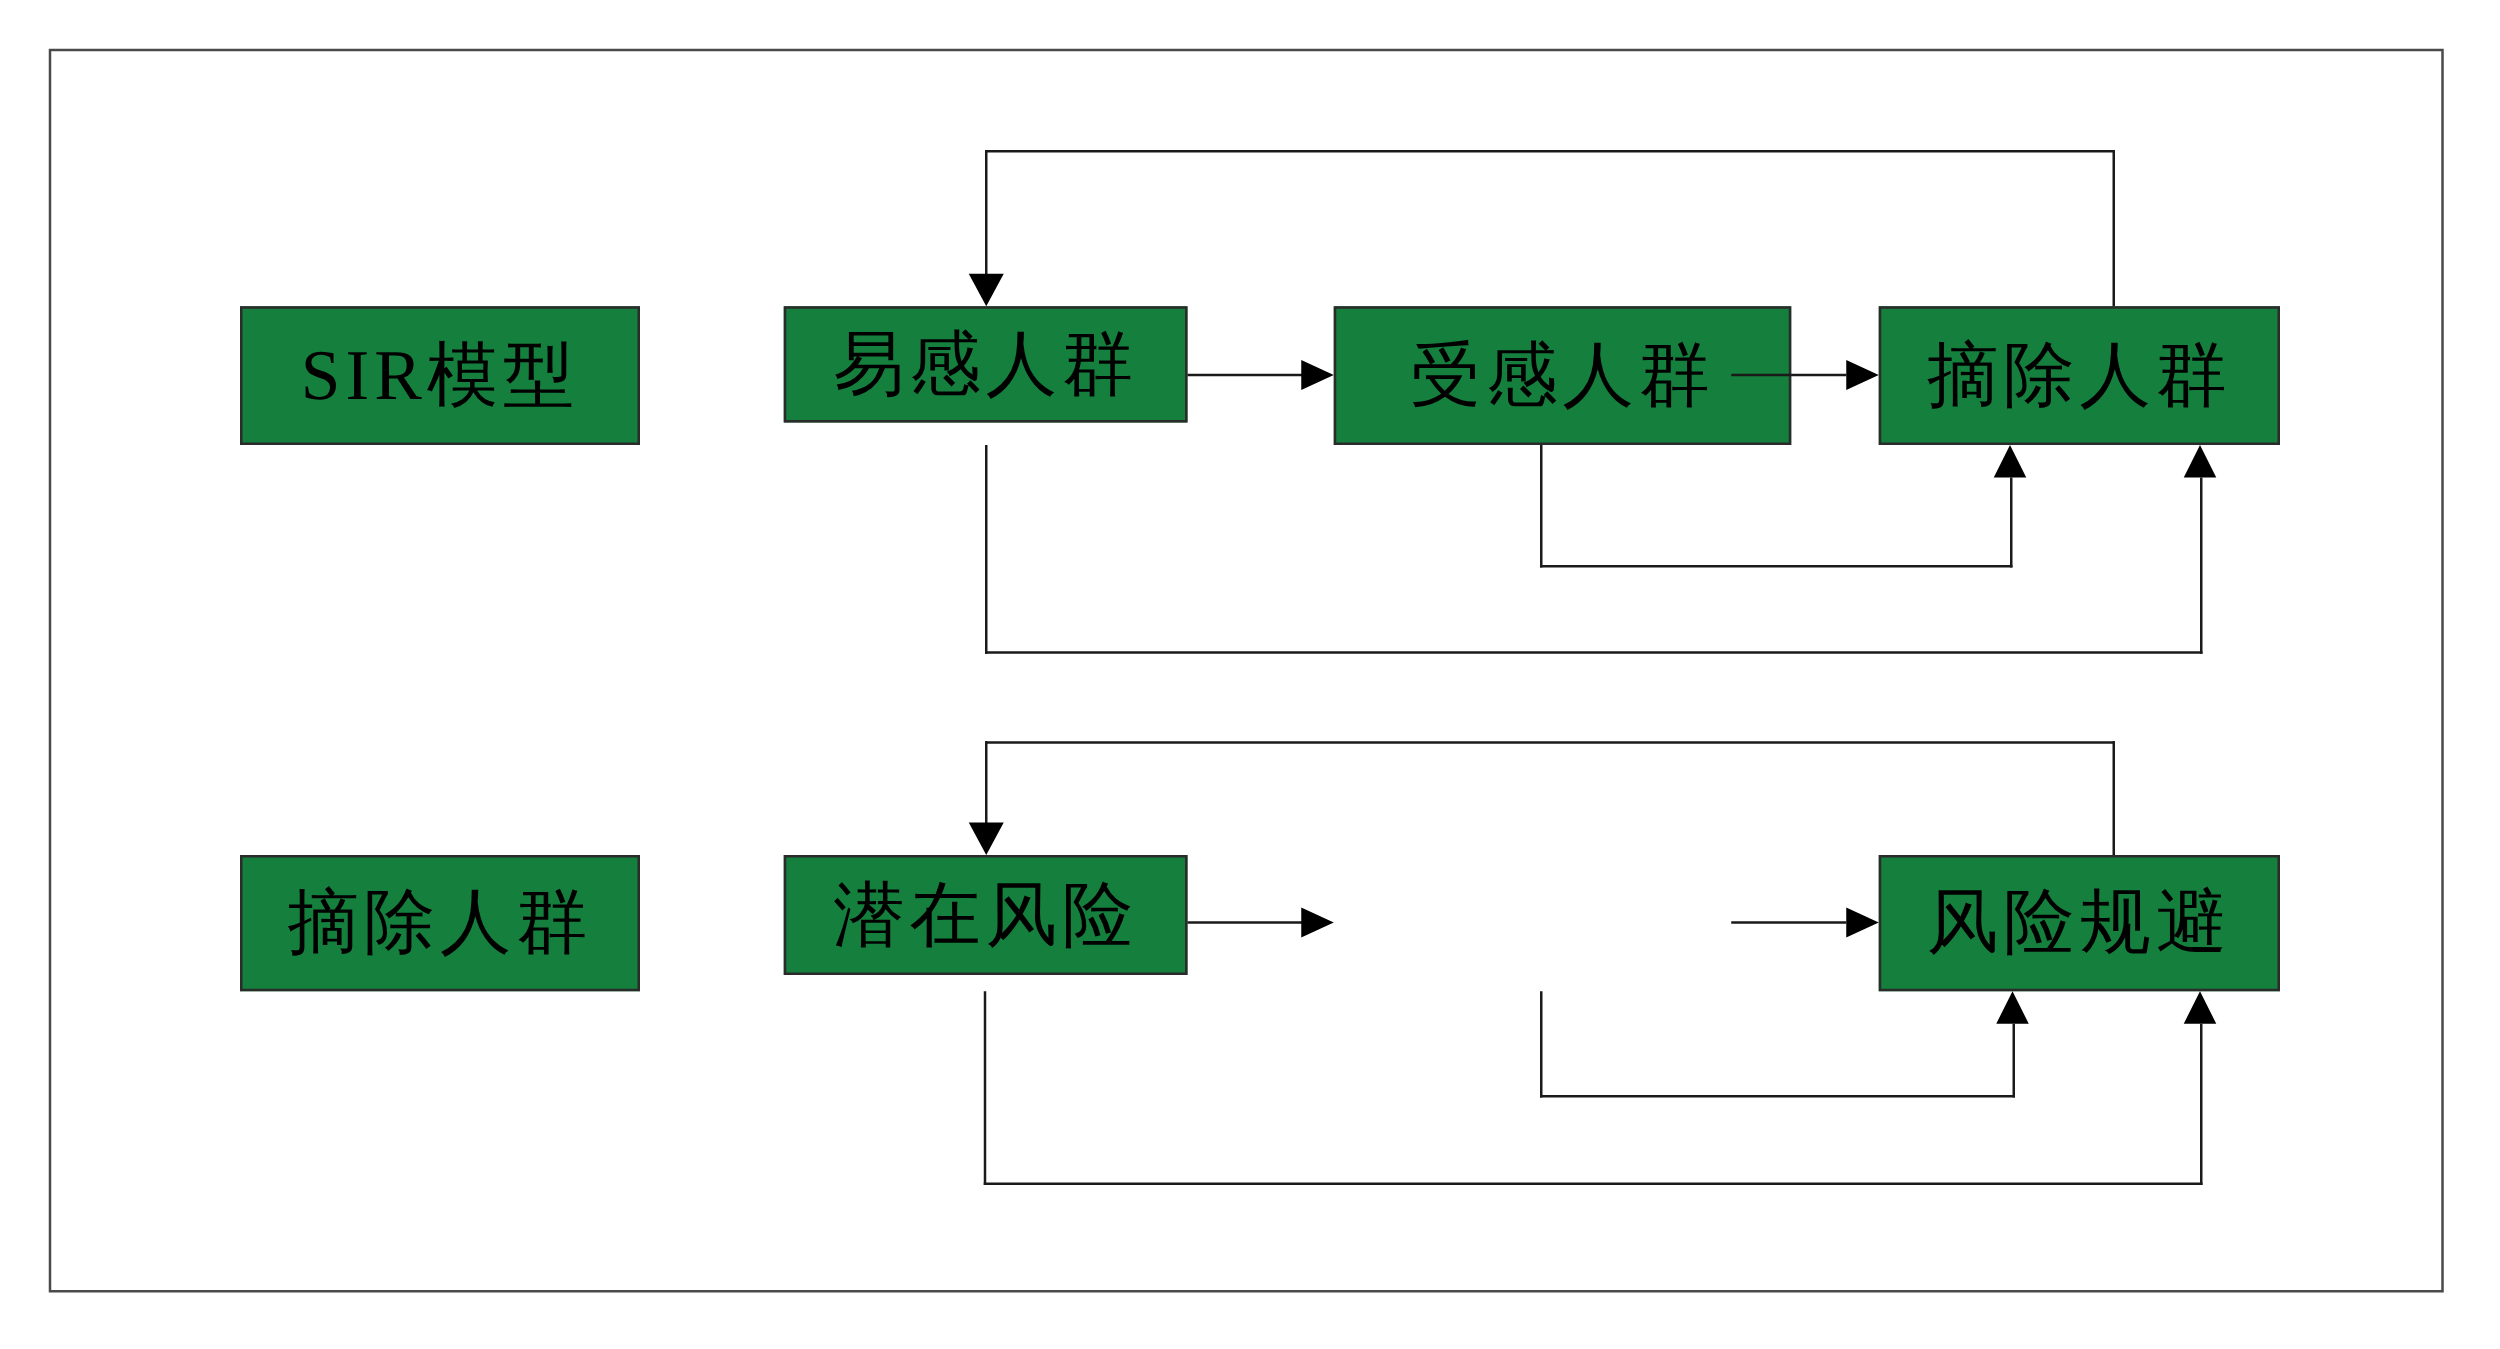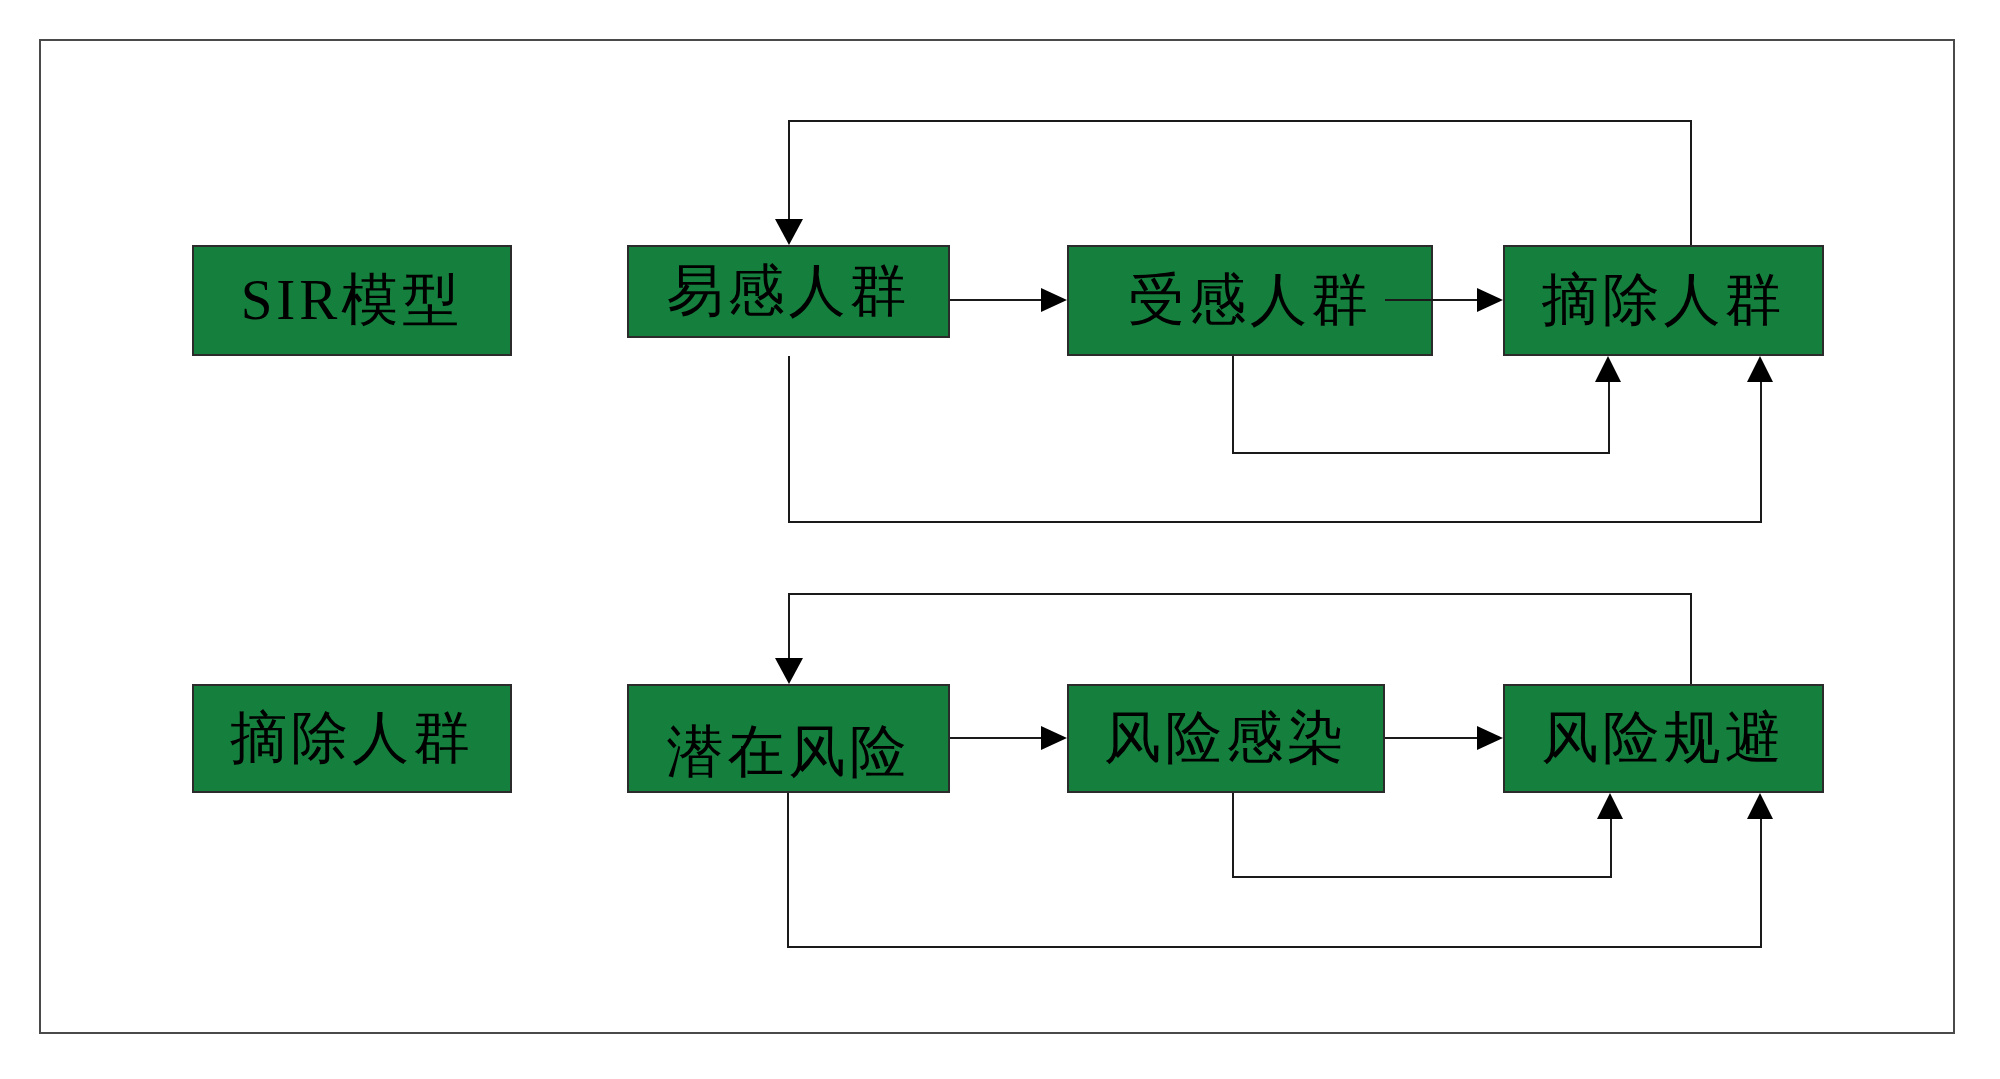--- a/index.html
+++ b/index.html
@@ -24,21 +24,21 @@
     box-sizing:border-box;
     white-space:nowrap;
   }
   
   .b-sir   {left:192px;top:245px;width:320px;height:111px;}
   .b-s1    {left:627px;top:245px;width:323px;height:93px;}
   .b-i1    {left:1067px;top:245px;width:366px;height:111px;justify-content:center;}
   .b-r1    {left:1503px;top:245px;width:321px;height:111px;font-family:Liberation Mono, monospace;}
   
   .b-risk  {left:192px;top:684px;width:320px;height:109px;}
-  .b-s2    {left:627px;top:684px;width:323px;height:109px;align-items:flex-end;}
+  .b-s2    {left:627px;top:684px;width:323px;height:96px;}
   .b-i2    {left:1067px;top:684px;width:318px;height:109px;}
   .b-r2    {left:1503px;top:684px;width:321px;height:109px;}
 
   .hline,.vline{position:absolute;background:#1a1a1a;}
   .hline{height:2px;}
   .vline{width:2px;}
 
   .tri{position:absolute;width:0;height:0;}
   .tri-right{border-top:12px solid transparent;border-bottom:12px solid transparent;border-left:26px solid #000000;}
   .tri-down {border-left:14px solid transparent;border-right:14px solid transparent;border-top:26px solid #000000;}
@@ -82,23 +82,20 @@
   <div class="hline" style="left:788px;top:521px;width:974px;"></div>
   <div class="vline" style="left:1760px;top:382px;height:141px;"></div>
   <div class="tri tri-up" style="left:1747px;top:356px;"></div>
 
   <div class="node b-risk">
     <span>摘除人群</span>
   </div>
   <div class="node b-s2">
     <span>潜在风险</span>
   </div>
-  <div class="node b-i2">
-    <span>风险感染</span>
-  </div>
   <div class="node b-r2">
     <span>风险规避</span>
   </div>
 
   <div class="hline" style="left:950px;top:737px;width:93px;"></div>
   <div class="tri tri-right" style="left:1041px;top:726px;"></div>
   <div class="hline" style="left:1385px;top:737px;width:92px;"></div>
   <div class="tri tri-right" style="left:1477px;top:726px;"></div>
 
   <div class="hline" style="left:788px;top:593px;width:904px;"></div>

